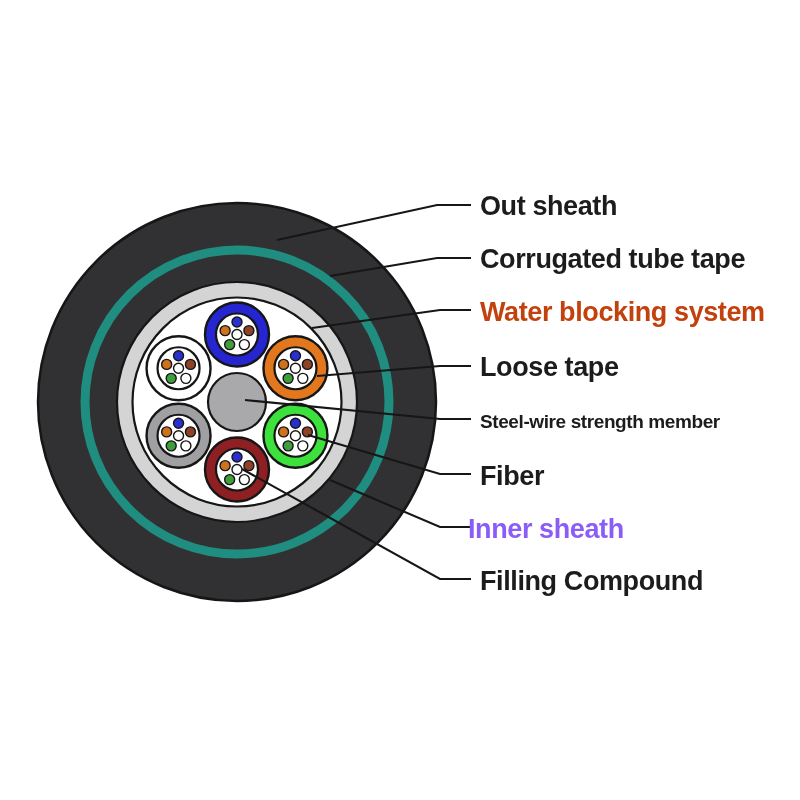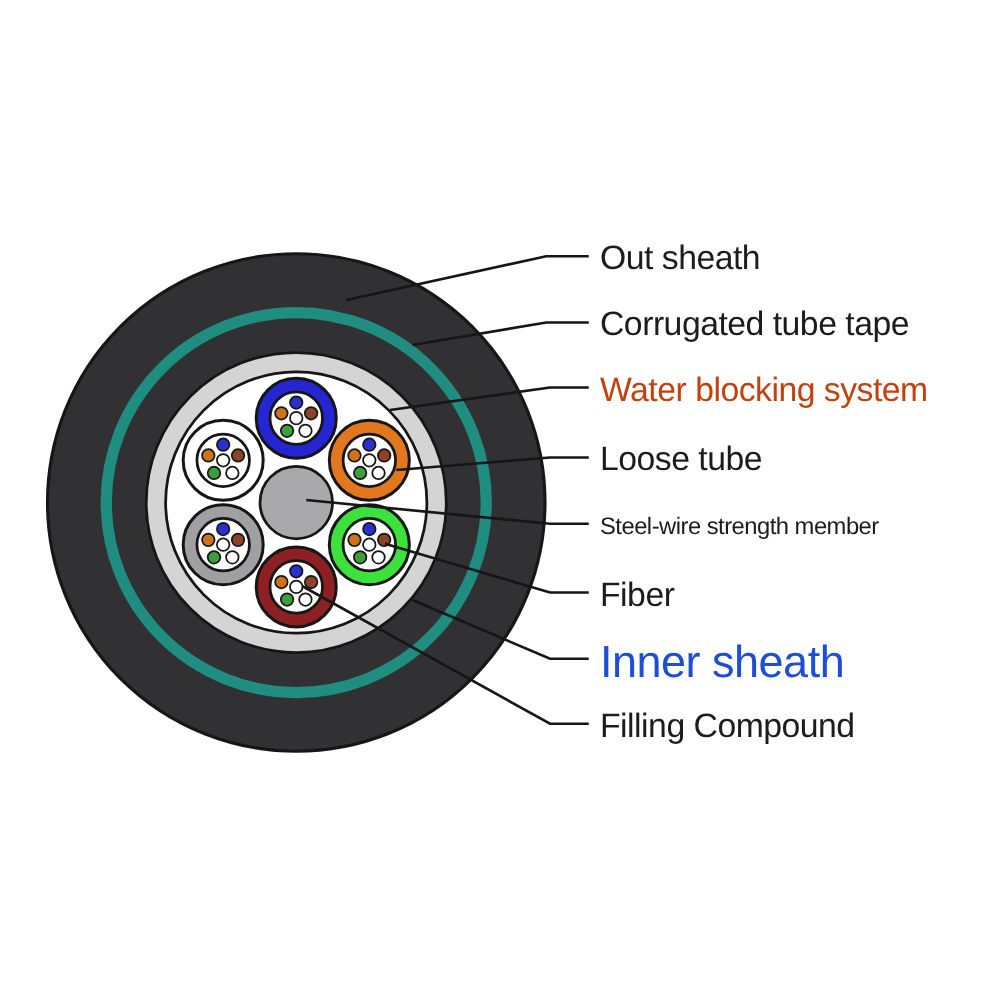--- a/index.html
+++ b/index.html
@@ -3,21 +3,21 @@
 <meta charset="utf-8">
 <style>
   html,body{margin:0;padding:0;}
   body{
     width:800px;height:800px;background:#ffffff;
     font-family:"Liberation Sans",sans-serif;
     overflow:hidden;
   }
   .stage{position:relative;width:800px;height:800px;background:#ffffff;}
   #diagram-svg{position:absolute;left:0;top:0;}
-  #labels{position:absolute;left:0;top:0;width:800px;height:800px;pointer-events:none;}
+  #labels{position:absolute;left:0;top:0;width:800px;height:800px;pointer-events:none;font-weight:bold;}
   .diagram-label{
     position:absolute;
     transform:translateY(-52%);
     white-space:nowrap;
     letter-spacing:-0.4px;
     line-height:1;
   }
 </style>
 </head>
 <body>
@@ -95,19 +95,19 @@
       <polyline points="317,376 440,366 471,366" fill="none" stroke="#161616" stroke-width="2.1"></polyline>
       <polyline points="245,400 440,419 471,419" fill="none" stroke="#161616" stroke-width="2.1"></polyline>
       <polyline points="308,435 440,474 471,474" fill="none" stroke="#161616" stroke-width="2.1"></polyline>
       <polyline points="330,480 440,527 471,527" fill="none" stroke="#161616" stroke-width="2.1"></polyline>
       <polyline points="242,469 440,579 471,579" fill="none" stroke="#161616" stroke-width="2.1"></polyline>
     </svg>
   <div id="labels">
       <div class="diagram-label" style="top: 207px; left: 480px; font-size: 27px; color: rgb(28, 28, 28);">Out sheath</div>
       <div class="diagram-label" style="top: 260px; left: 480px; font-size: 27px; color: rgb(28, 28, 28);">Corrugated tube tape</div>
       <div class="diagram-label" style="top: 313px; left: 480px; font-size: 27px; color: #c2410c;">Water blocking system</div>
-      <div class="diagram-label" style="top: 368px; left: 480px; font-size: 27px; color: rgb(28, 28, 28);">Loose tube</div>
+      <div class="diagram-label" style="top: 368px; left: 480px; font-size: 27px; color: rgb(28, 28, 28);">Loose tape</div>
       <div class="diagram-label" style="top: 422px; left: 480px; font-size: 19px; color: rgb(28, 28, 28);">Steel-wire strength member</div>
       <div class="diagram-label" style="top: 477px; left: 480px; font-size: 27px; color: rgb(28, 28, 28);">Fiber</div>
-      <div class="diagram-label" style="top: 530px; left: 480px; font-size: 36px; color: #1d4ed8;">Inner sheath</div>
+      <div class="diagram-label" style="top: 530px; left: 468px; font-size: 27px; color: #8b5cf6;">Inner sheath</div>
       <div class="diagram-label" style="top: 582px; left: 480px; font-size: 27px; color: rgb(28, 28, 28);">Filling Compound</div>
     </div>
 </div>
 
 </body></html>

